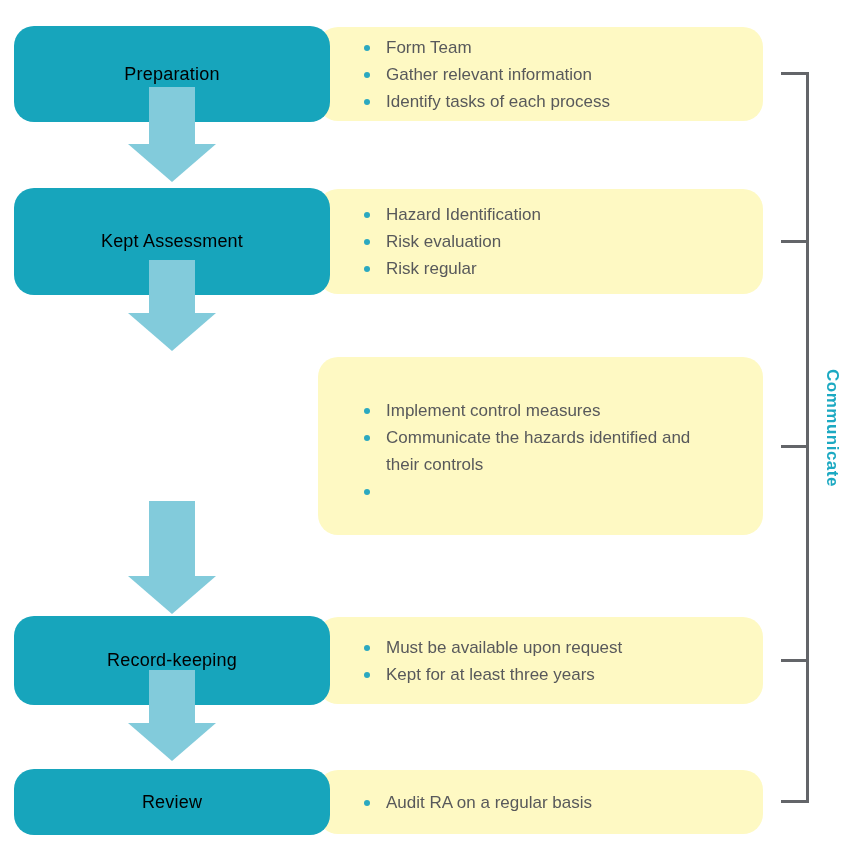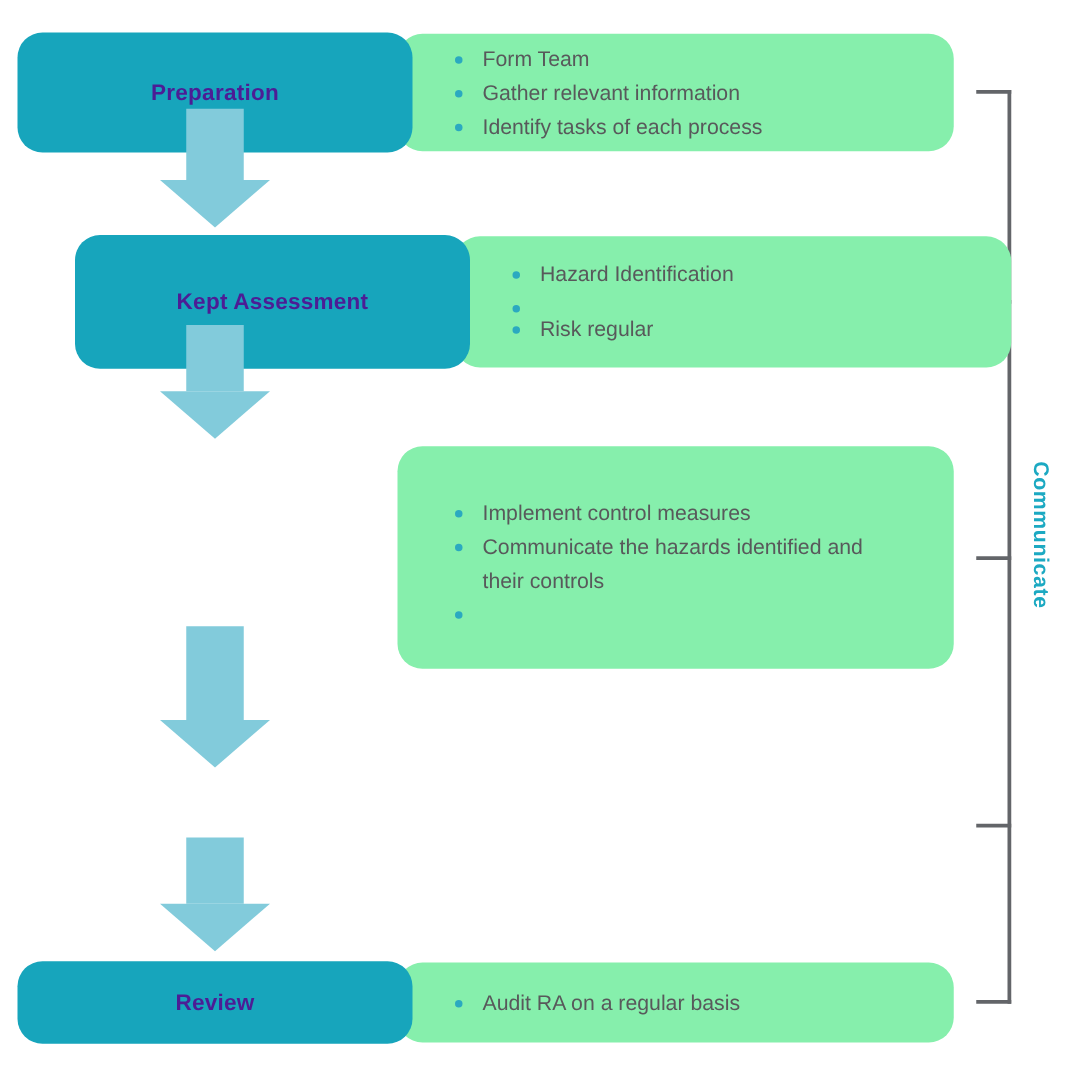--- a/index.html
+++ b/index.html
@@ -8,38 +8,38 @@
   .canvas {
     position:relative;
     width:853px; height:857px;
     background:#ffffff;
     overflow:hidden;
   }
 
   
   .row { position:absolute; left:0; width:780px; }
   .row1 { top:26px;  height:96px;  }
-  .row2 { top:188px; height:107px;margin-left:46px; }
+  .row2 { top:188px; height:107px; }
   .row3 { top:356px; height:180px; }
   .row4 { top:616px; height:89px;  }
   .row5 { top:769px; height:66px;  }
 
   .stage-left {
     position:absolute; left:14px; top:0; bottom:0; width:316px;
     background:#17a5bc;
     border-radius:20px;
     z-index:2;
     display:flex; align-items:center; justify-content:center;
   }
   .stage-title {
-    color:#4c1d95; font-weight:bold; font-size:18px; letter-spacing:0.2px;
+    color:#000000; font-weight:normal; font-size:18px; letter-spacing:0.2px;
   }
   .stage-right {
     position:absolute; left:318px; top:1px; bottom:1px; width:445px;
-    background:#86efac;
+    background:#fef9c3;
     border-radius:20px;
     z-index:1;
     display:flex; flex-direction:column; justify-content:center;
     padding:6px 14px 6px 44px;
   }
   ul.bullets { list-style:none; }
   ul.bullets li {
     display:flex; align-items:flex-start;
     line-height:27px; font-size:17px; color:#58595b;
   }
@@ -115,20 +115,21 @@
 
   <div class="row row2">
     <div class="stage-right">
       <ul class="bullets">
         <li>
             <span class="dot"></span>
             <span class="btxt">Hazard Identification</span>
           </li>
         <li>
             <span class="dot"></span>
+            <span class="btxt">Risk evaluation</span>
           </li>
         <li>
             <span class="dot"></span>
             <span class="btxt">Risk regular</span>
           </li>
       </ul>
     </div>
     <div class="stage-left">
       <span class="stage-title">Kept Assessment</span>
     </div>
@@ -146,20 +147,37 @@
             <span class="btxt">Communicate the hazards identified and
 their controls</span>
           </li>
         <li>
             <span class="dot"></span>
           </li>
       </ul>
     </div>
   </div>
 
+  <div class="row row4">
+    <div class="stage-right">
+      <ul class="bullets">
+        <li>
+            <span class="dot"></span>
+            <span class="btxt">Must be available upon request</span>
+          </li>
+        <li>
+            <span class="dot"></span>
+            <span class="btxt">Kept for at least three years</span>
+          </li>
+      </ul>
+    </div>
+    <div class="stage-left">
+      <span class="stage-title">Record-keeping</span>
+    </div>
+  </div>
 
   <div class="row row5">
     <div class="stage-right">
       <ul class="bullets">
         <li>
             <span class="dot"></span>
             <span class="btxt">Audit RA on a regular basis</span>
           </li>
       </ul>
     </div>

